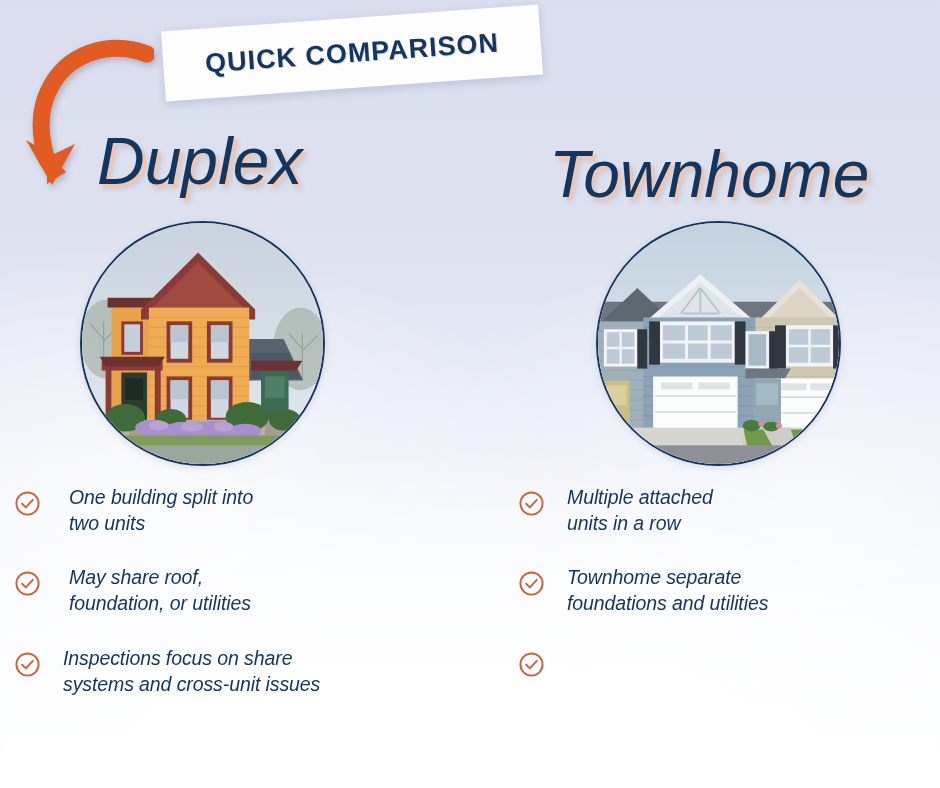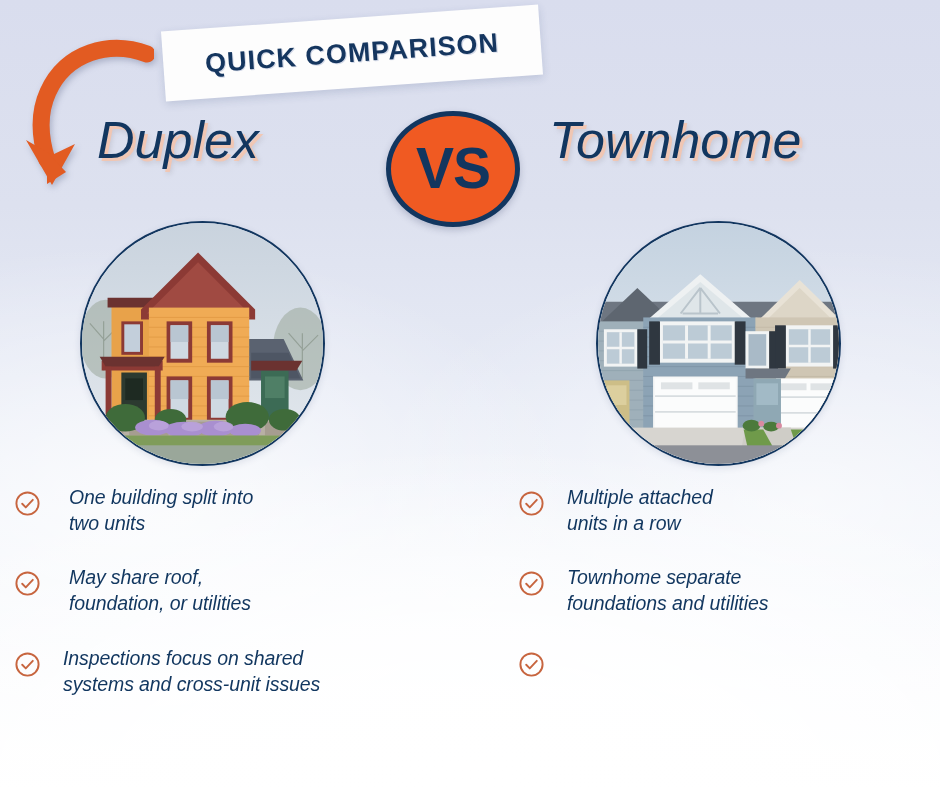--- a/index.html
+++ b/index.html
@@ -44,30 +44,30 @@
   .arrow {
     position:absolute;
     left:14px; top:22px;
     width:140px; height:180px;
     filter:drop-shadow(2px 3px 3px rgba(60,70,110,0.30));
   }
 
   
   .title {
     position:absolute;
-    top:110px;
-    font-size:52px;
+    top:123px;
+    font-size:66px;
     font-style:italic;
     font-weight:normal;
     color:#12365f;
     white-space:nowrap;
     text-shadow:3px 3px 0 rgba(246,196,172,0.85), 4px 5px 5px rgba(120,110,120,0.22);
   }
   #title-duplex   { left:97px;  }
-  #title-townhome { left:549px; }
+  #title-townhome { left:549px;margin-top:13px; }
 
   .vs-badge {
     position:absolute;
     left:386px; top:111px;
     width:134px; height:116px;
   }
   .vs-circle {
     position:absolute; inset:0;
     border-radius:50%;
     background:#f05a22;
@@ -130,25 +130,20 @@
     <path d="M12 118 L 38 163 L 61 122 L 38 133 Z" fill="#e25b22"></path>
     <path d="M33 130 L 33 162 L 52 150 Z" fill="#e25b22"></path>
   </svg>
 
   <div class="banner">
     <span class="banner-text">QUICK COMPARISON</span>
   </div>
 
   <div class="title" id="title-duplex">Duplex</div>
 
-  <div class="vs-badge">
-    <div class="vs-circle">
-      <span class="vs-text">VS</span>
-    </div>
-  </div>
 
   <div class="title" id="title-townhome">Townhome</div>
 
   <div class="photo-circle" id="photo-duplex">
     <svg class="photo-svg" viewBox="0 0 245 245" preserveAspectRatio="xMidYMid slice">
       <defs>
         <linearGradient id="skyL" x1="0" y1="0" x2="0" y2="1">
           <stop offset="0%" stop-color="#c9d3de"></stop>
             <stop offset="100%" stop-color="#e4e9ee"></stop>
         </linearGradient>
@@ -367,21 +362,21 @@
         <path d="M8.5 14.3 L12.2 18 L19.5 10.2" fill="none" stroke="#c7653f" stroke-width="2" stroke-linecap="round" stroke-linejoin="round"></path>
       </svg>
       <div class="bullet-text">May share roof,
 foundation, or utilities</div>
     </div>
     <div class="bullet">
       <svg class="check-icon" viewBox="0 0 28 28">
         <circle cx="14" cy="14" r="11.5" fill="none" stroke="#c7653f" stroke-width="2"></circle>
         <path d="M8.5 14.3 L12.2 18 L19.5 10.2" fill="none" stroke="#c7653f" stroke-width="2" stroke-linecap="round" stroke-linejoin="round"></path>
       </svg>
-      <div class="bullet-text">Inspections focus on shared
+      <div class="bullet-text">Inspections focus on share
 systems and cross-unit issues</div>
     </div>
   </div>
 
   <div class="col" id="col-right">
     <div class="bullet">
       <svg class="check-icon" viewBox="0 0 28 28">
         <circle cx="14" cy="14" r="11.5" fill="none" stroke="#c7653f" stroke-width="2"></circle>
         <path d="M8.5 14.3 L12.2 18 L19.5 10.2" fill="none" stroke="#c7653f" stroke-width="2" stroke-linecap="round" stroke-linejoin="round"></path>
       </svg>

